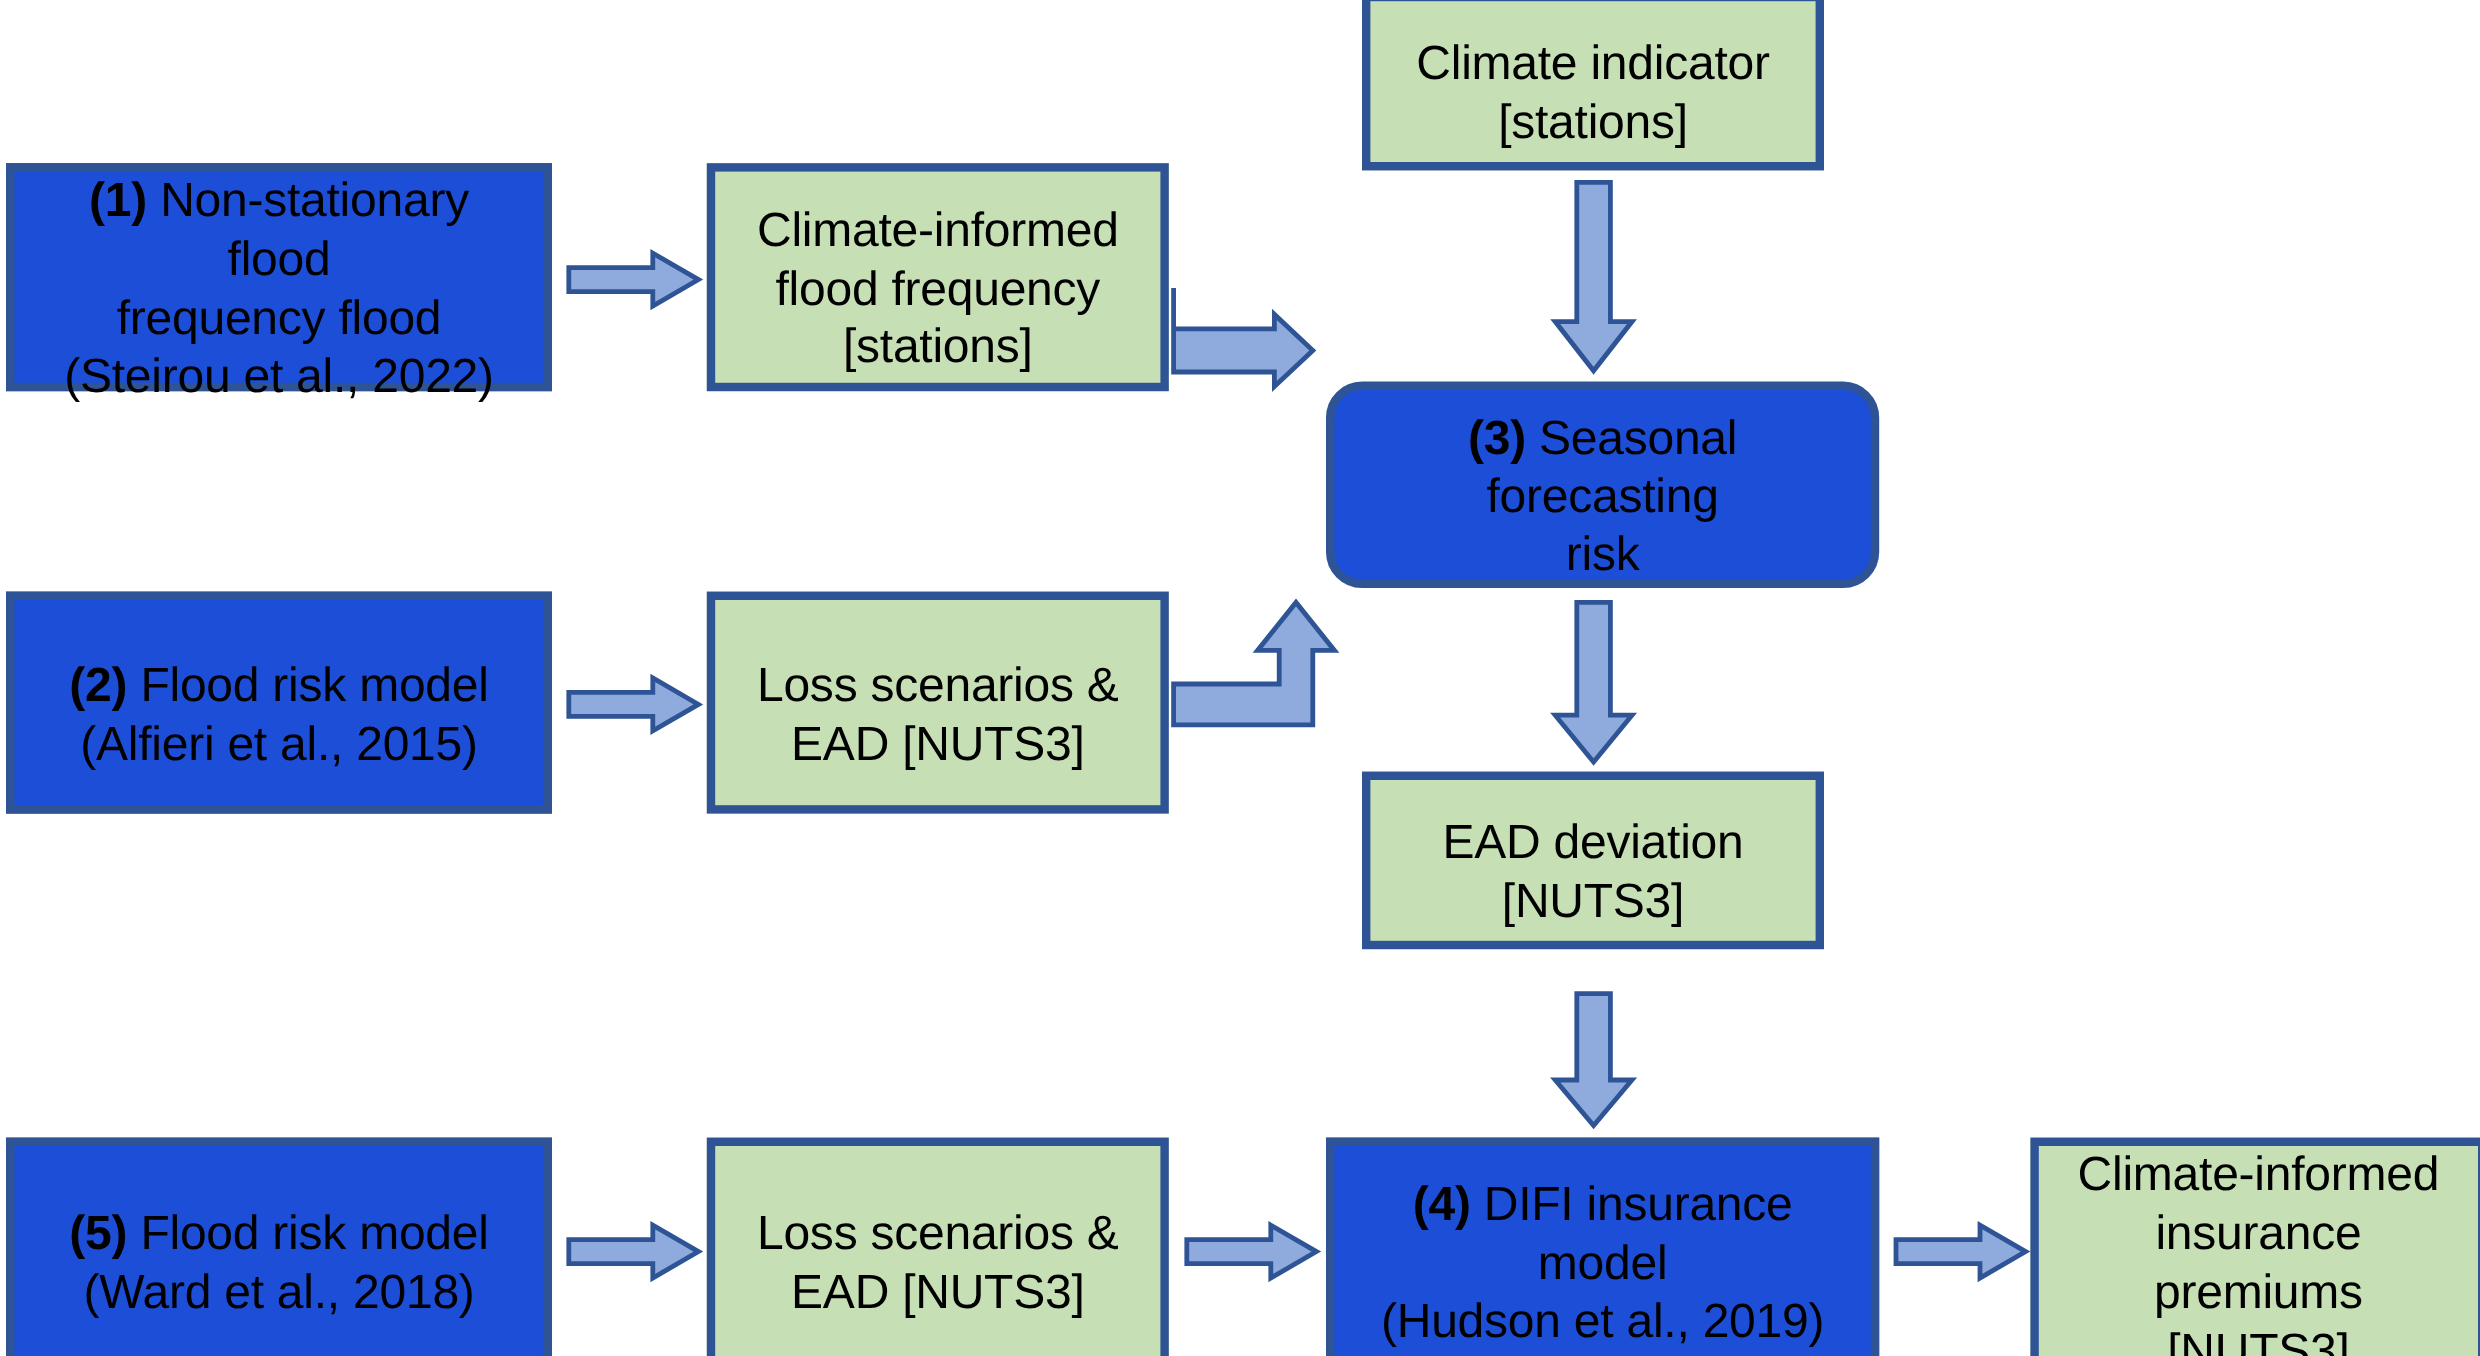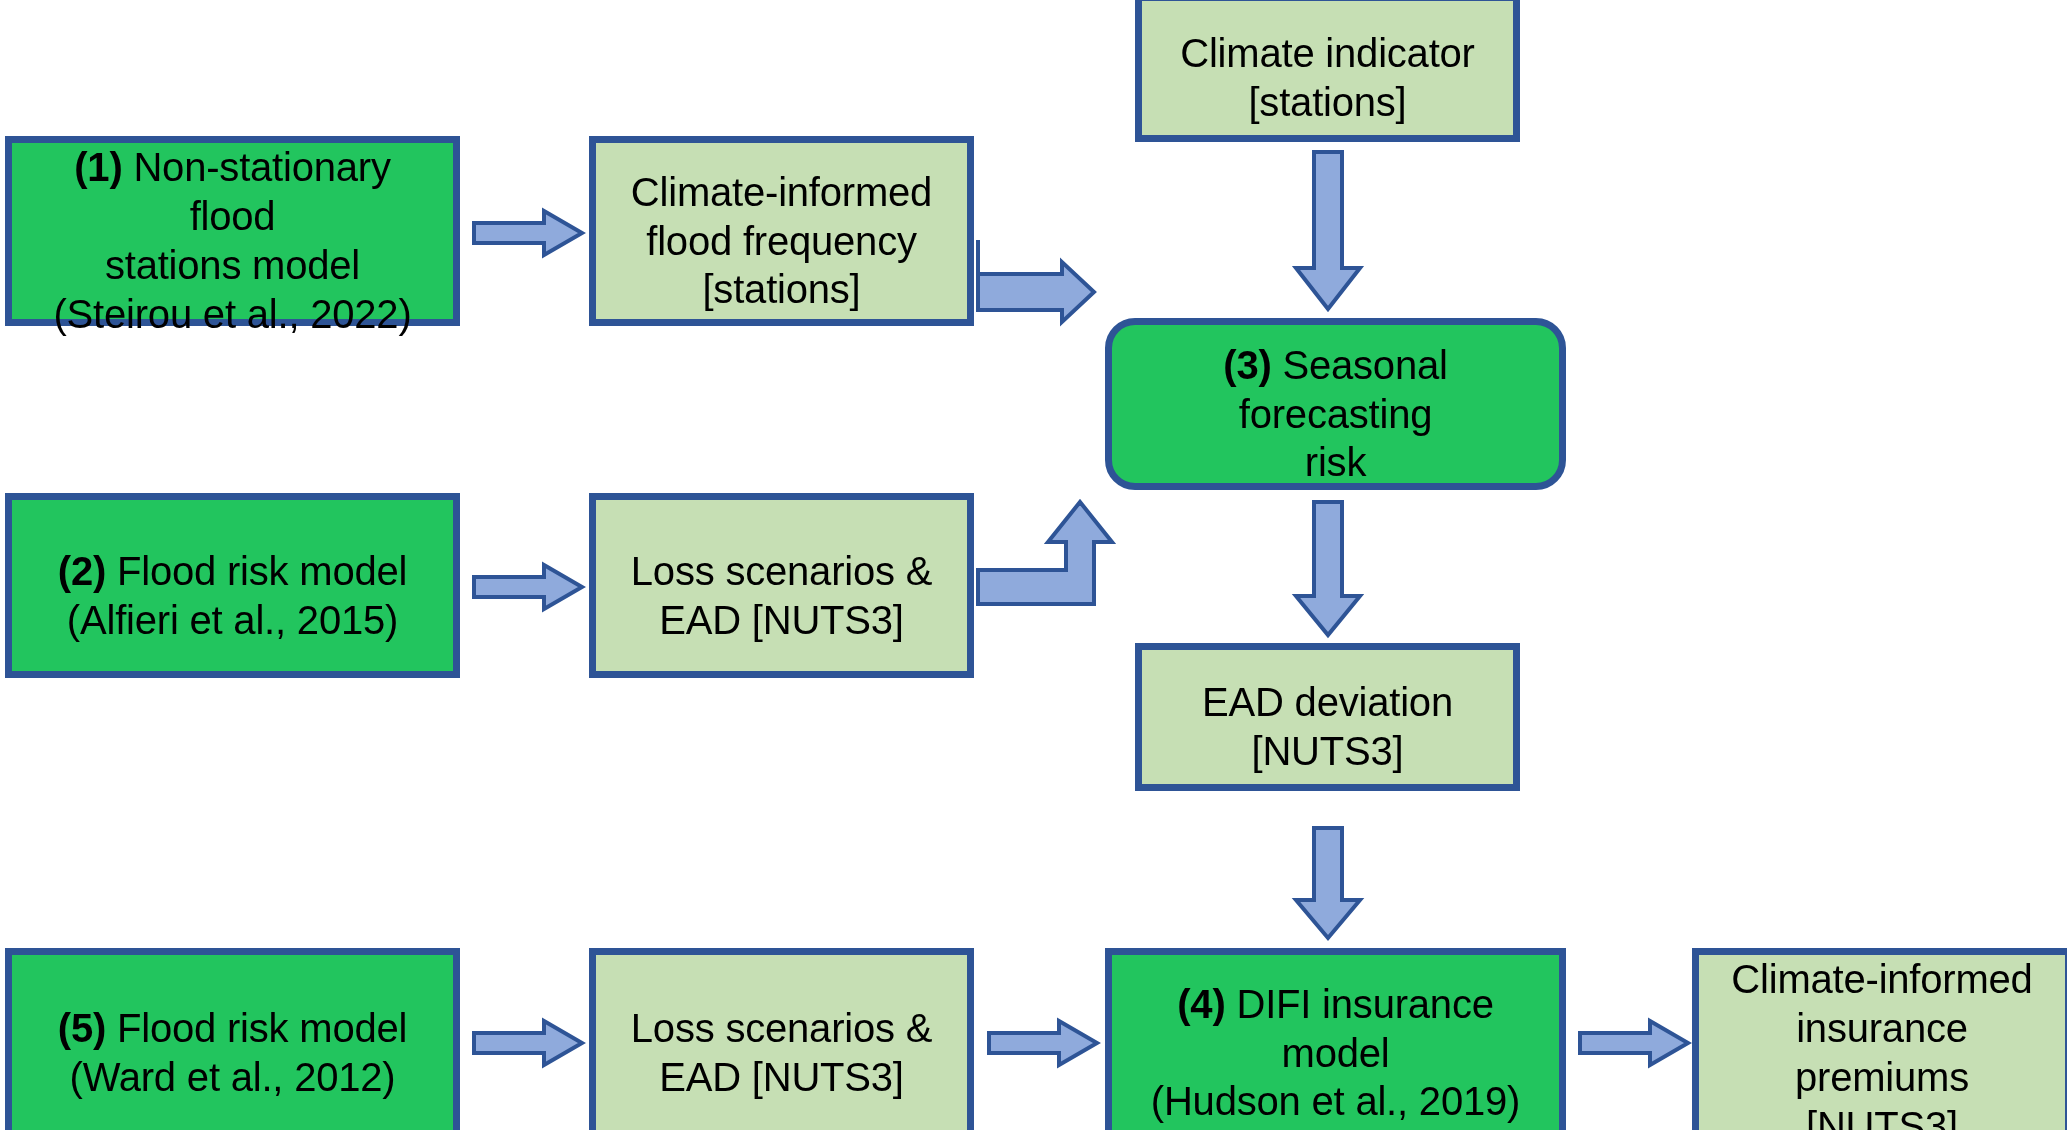--- a/index.html
+++ b/index.html
@@ -28,21 +28,21 @@
     color: #000000;
     font-size: 40px;
     line-height: 1.22;
     letter-spacing: -0.2px;
   }
   .node .inner {
     padding: 0 14px;
     width: 100%;
     margin-top: 20px;
   }
-  .node.blue { background: #22c55e; }
+  .node.blue { background: #1d4ed8; }
   .node.green { background: #c6dfb4; }
   .node b { font-weight: bold; }
 
   .arrow { position: absolute; }
   .arrow svg { display: block; overflow: visible; }
   .ashape {
     fill: #8faadc;
     stroke: #2e5496;
     stroke-width: 4;
     stroke-linejoin: miter;
@@ -50,21 +50,21 @@
 </style>
 </head>
 <body>
 
 <div id="canvas">
 
   <div class="node blue" style="left:5px; top:136px; width:455px; height:190px;">
     <div class="inner">
       <b>(1)</b> 
       <span>Non-stationary flood</span><br>
-      <span>stations model</span><br>
+      <span>frequency flood</span><br>
       <span>(Steirou et al., 2022)</span>
     </div>
   </div>
 
   <div class="node green" style="left:589px; top:136px; width:385px; height:190px;">
     <div class="inner">
       <span>Climate-informed</span><br>
       <span>flood frequency</span><br>
       <span>[stations]</span>
     </div>
@@ -104,21 +104,21 @@
     <div class="inner">
       <span>EAD deviation</span><br>
       <span>[NUTS3]</span>
     </div>
   </div>
 
   <div class="node blue" style="left:5px; top:948px; width:455px; height:190px;">
     <div class="inner">
       <b>(5)</b> 
       <span>Flood risk model</span><br>
-      <span>(Ward et al., 2012)</span>
+      <span>(Ward et al., 2018)</span>
     </div>
   </div>
 
   <div class="node green" style="left:589px; top:948px; width:385px; height:190px;">
     <div class="inner">
       <span>Loss scenarios &amp;</span><br>
       <span>EAD [NUTS3]</span>
     </div>
   </div>
 

